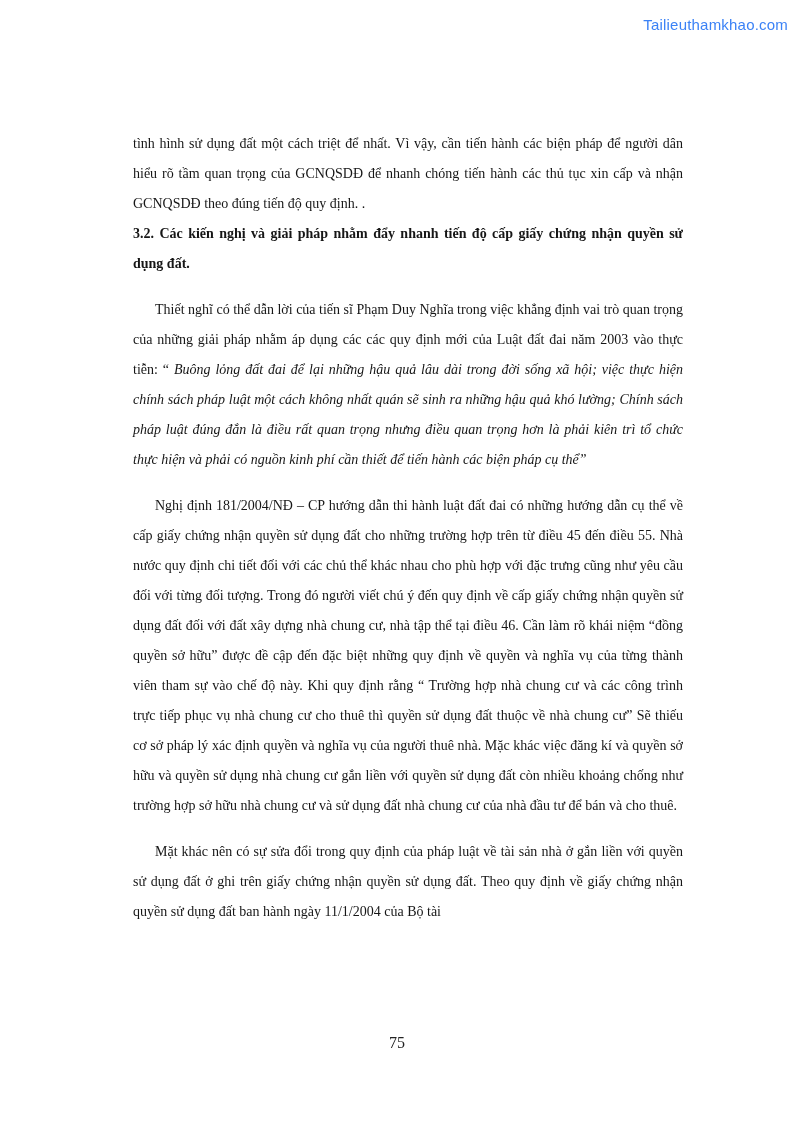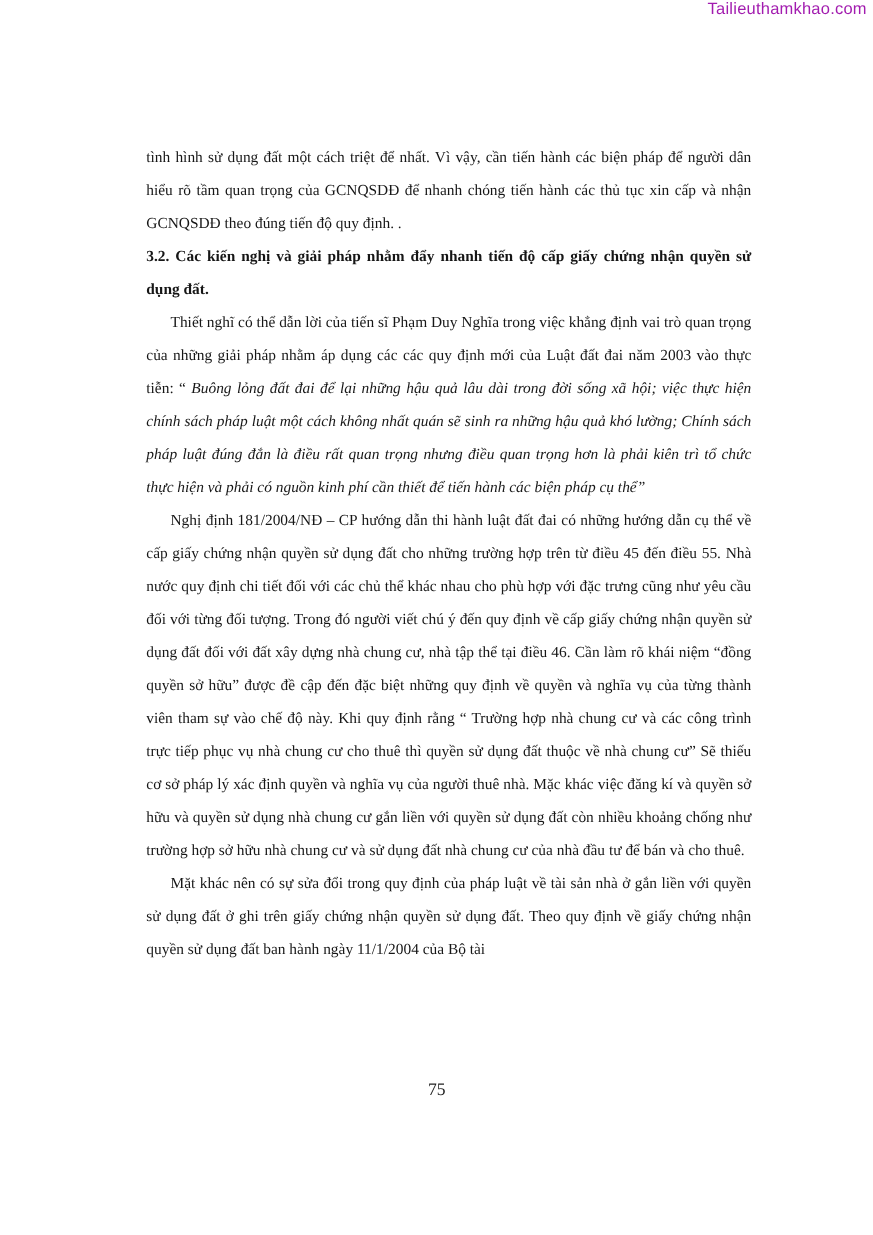--- a/index.html
+++ b/index.html
@@ -10,50 +10,51 @@
   body {
     width: 794px;
     height: 1123px;
     position: relative;
     font-family: "Liberation Serif", serif;
     color: #1a1a1a;
     overflow: hidden;
   }
   .watermark {
     position: absolute;
-    top: 0;
+    top: 16px;
     right: 6px;
     font-family: "Liberation Sans", sans-serif;
     font-size: 15px;
-    color: #a21caf;
+    color: #3b82f6;
     text-shadow: 1px 1px 0 rgba(255,255,255,0.9);
     letter-spacing: 0.2px;
   }
   .text-block {
     position: absolute;
     left: 133px;
     top: 129px;
     width: 550px;
     font-size: 14px;
     line-height: 30px;
     text-align: justify;
     color: #161616;
   }
   .text-block p.para {
     margin: 0;
     padding: 0;
   }
   .text-block p.indent {
     text-indent: 22px;
+    margin-top: 16px;
   }
   .seg-bold { font-weight: bold; }
   .seg-italic { font-style: italic; }
   .page-number {
     position: absolute;
-    top: 982px;
+    top: 1034px;
     left: 0;
     width: 100%;
     text-align: center;
     font-size: 16px;
     color: #222222;
   }
 </style>
 </head>
 <body>
 

